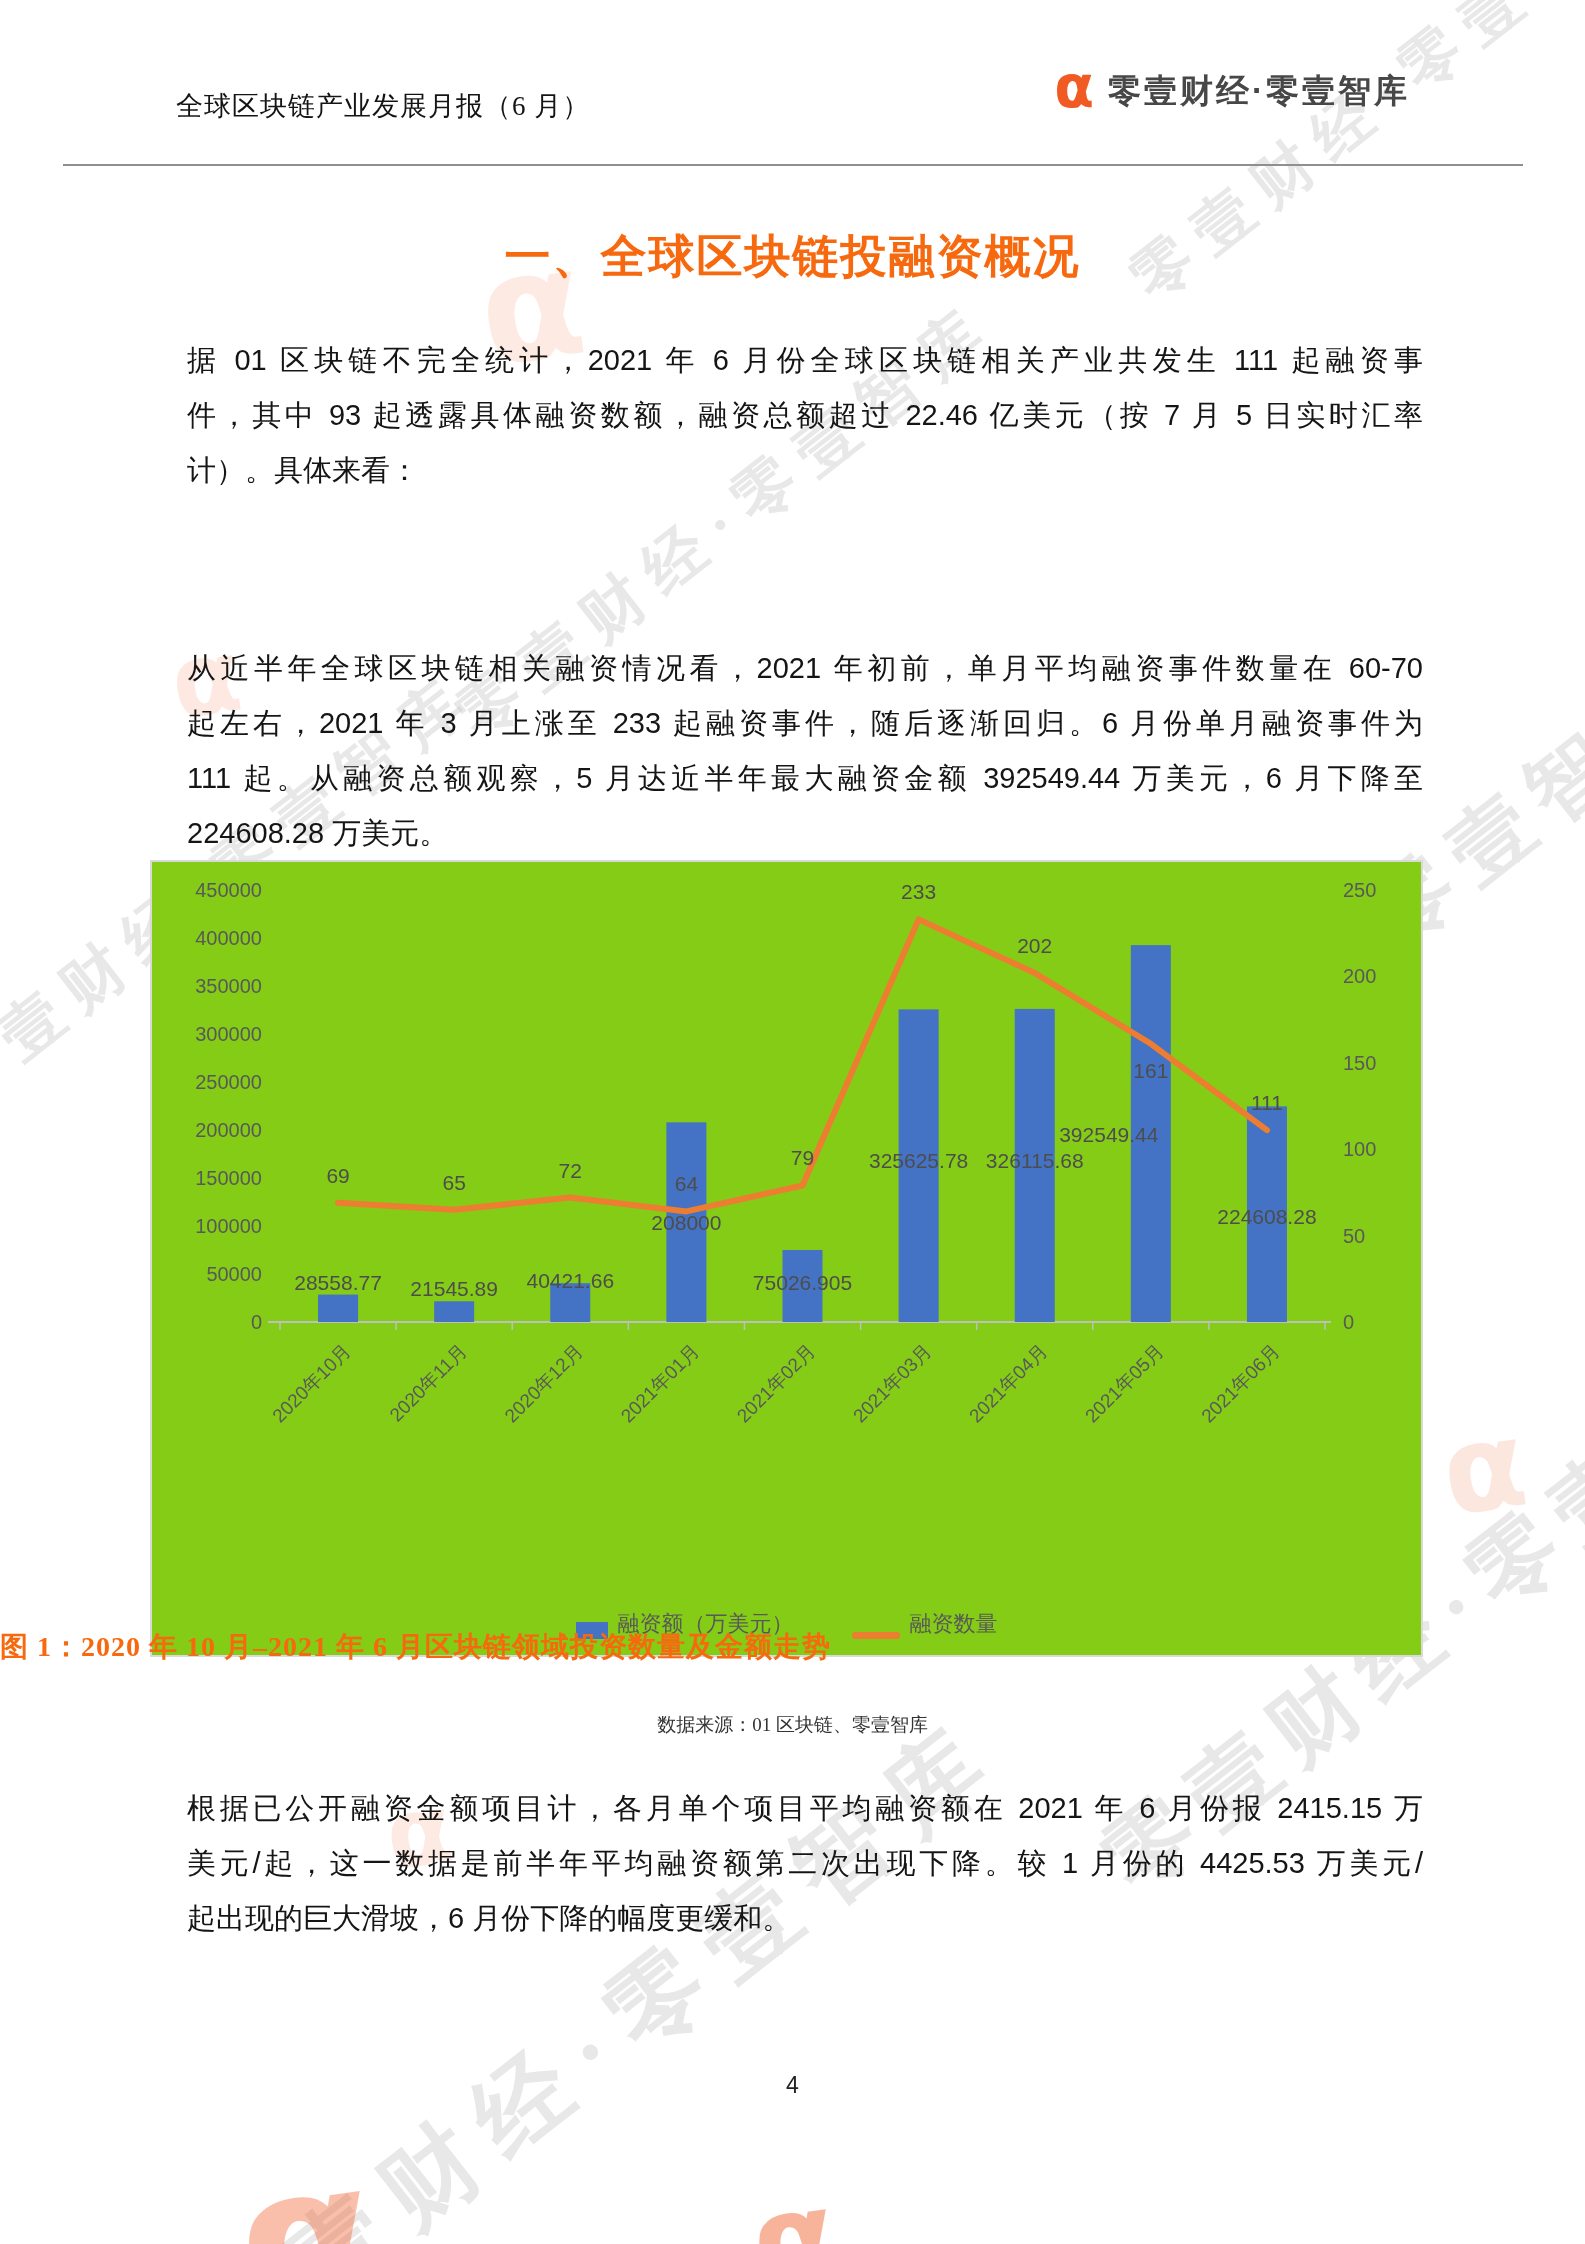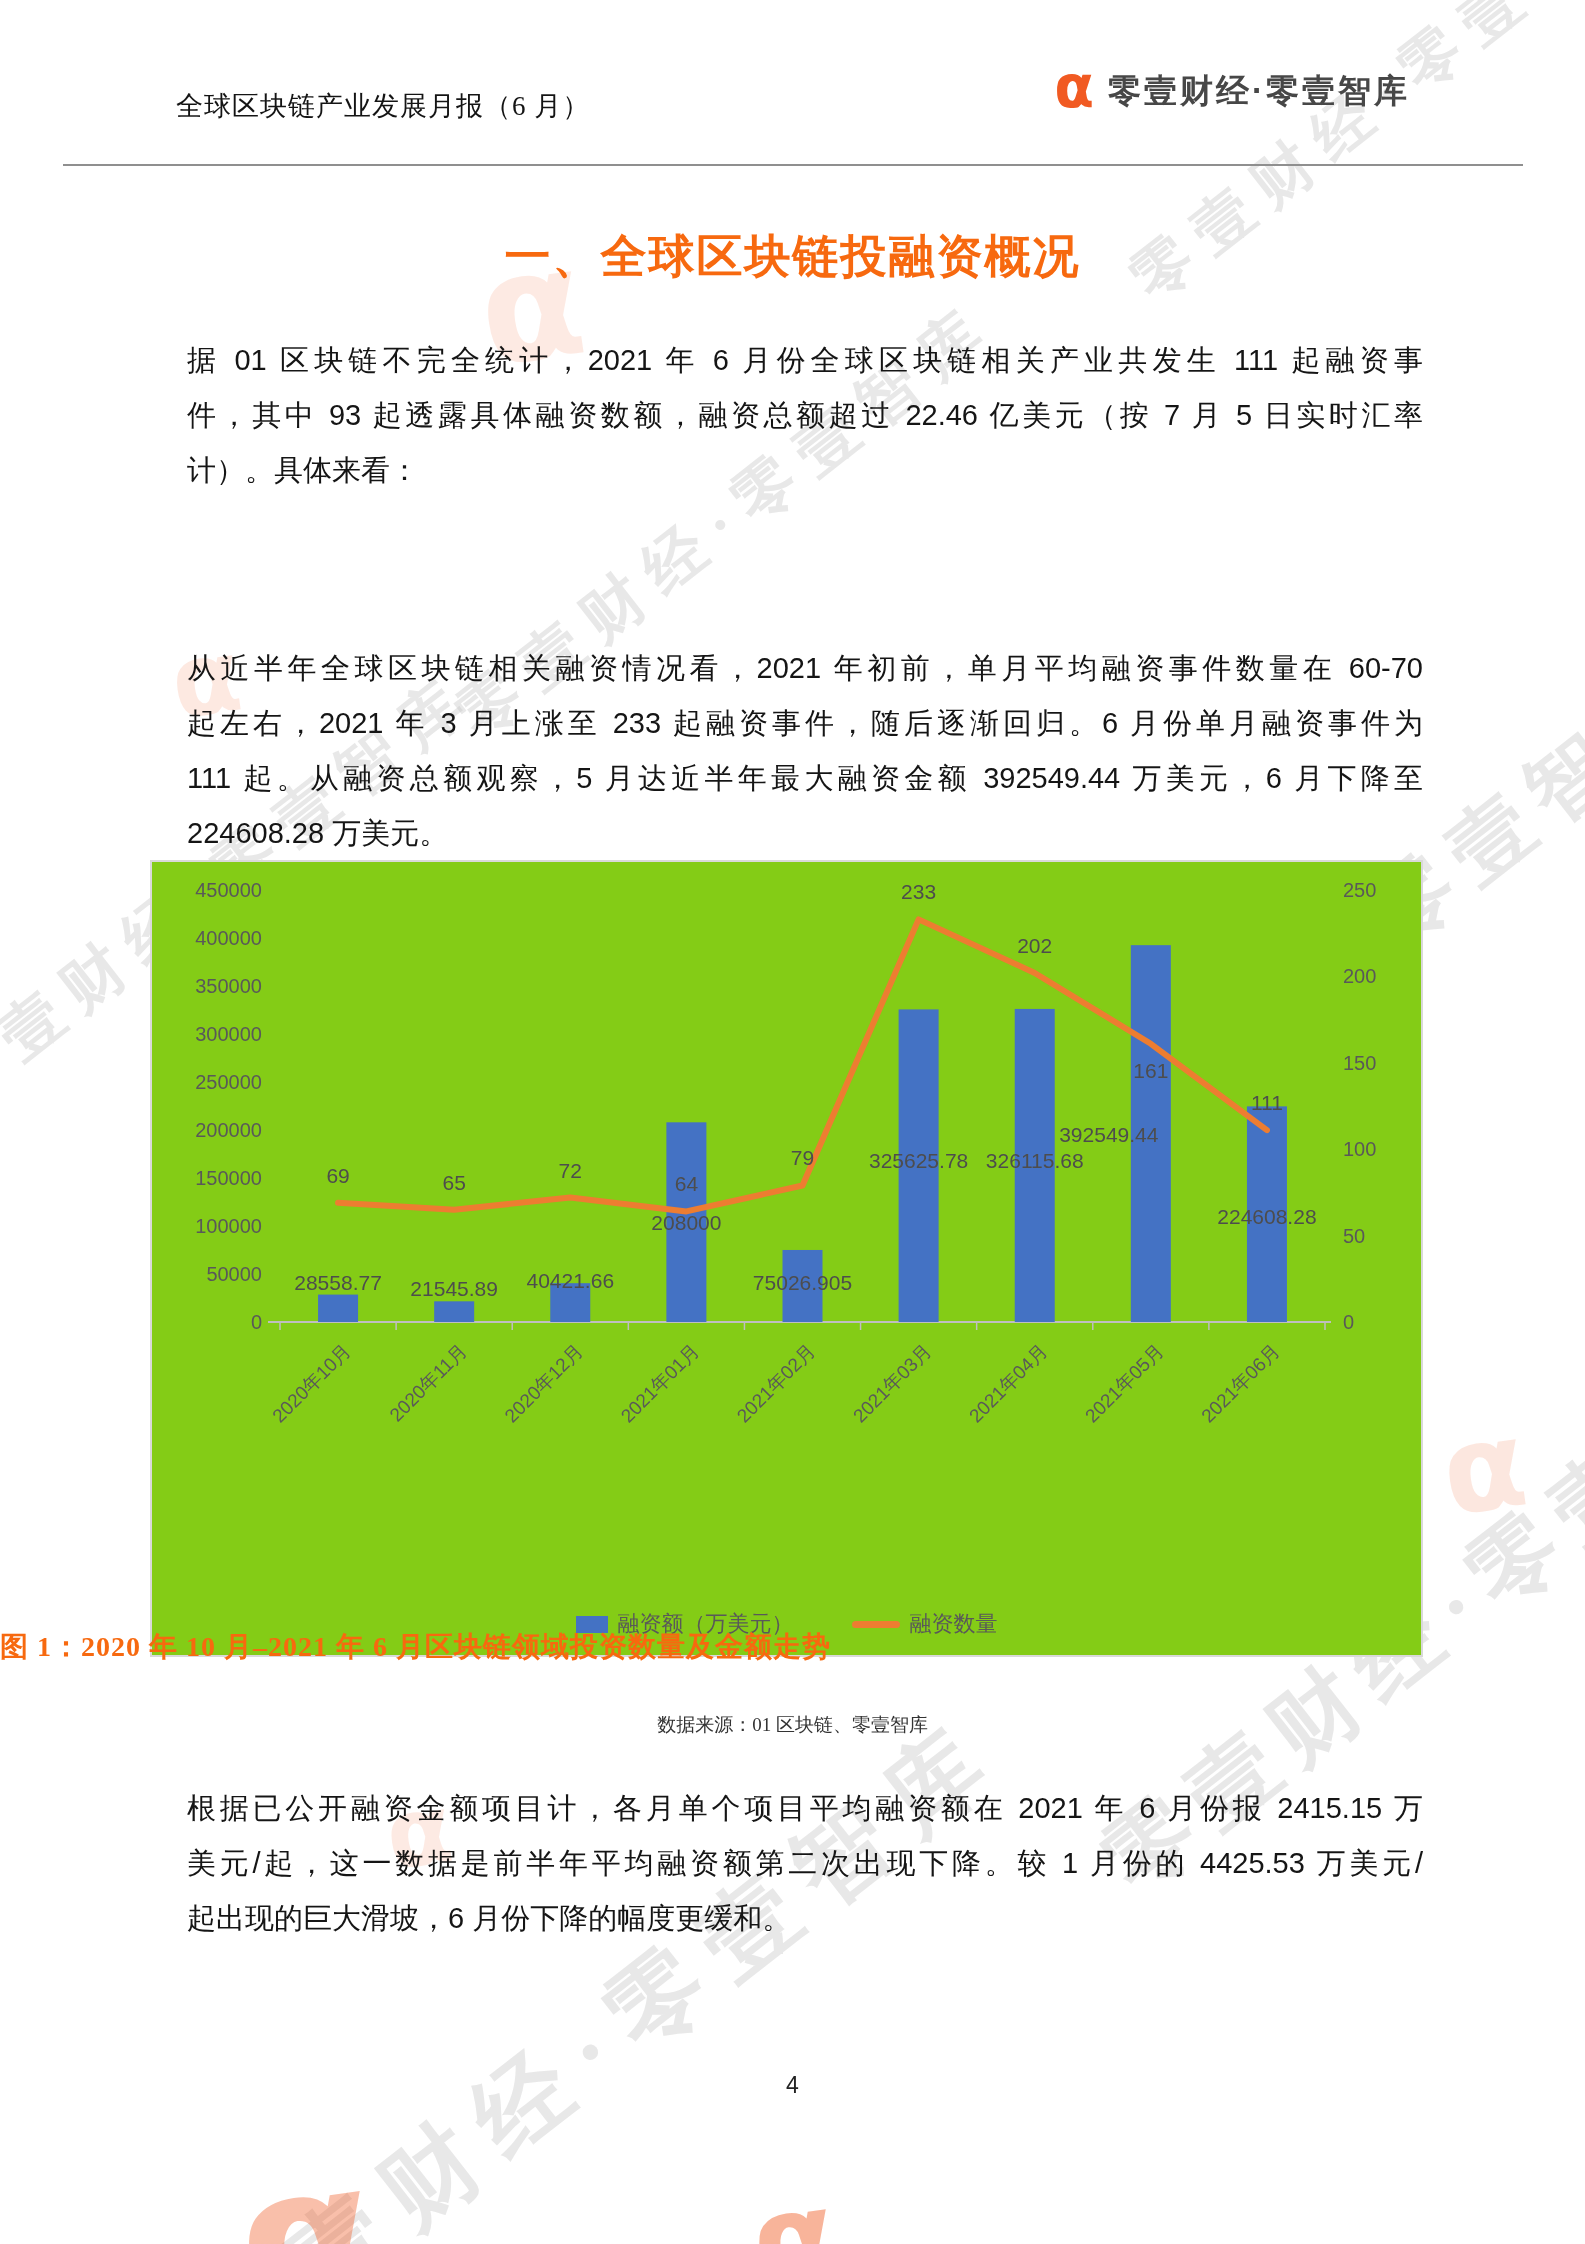--- a/index.html
+++ b/index.html
@@ -37,21 +37,21 @@
   #para3{top:1781px;}
   .subheading{position:absolute;left:176px;top:543px;font-size:30px;font-weight:700;color:#f7690f;}
 
   
   .chart-panel{position:absolute;left:150px;top:860px;width:1273px;height:797px;
                background:#84cc16;border:2px solid #d9d9d9;box-sizing:border-box;}
   .chart-panel svg{position:absolute;left:-2px;top:-2px;}
   svg text{font-family:"Liberation Sans","DejaVu Sans",sans-serif;}
   .legend{position:absolute;left:0;bottom:16px;width:100%;display:flex;
           justify-content:center;align-items:center;gap:58px;font-size:22px;color:#595959;}
-  .legend-item{display:flex;align-items:center;gap:10px;}
+  .legend-item{display:flex;align-items:flex-end;gap:10px;}
   .swatch-bar{width:32px;height:17px;background:#4472c4;display:inline-block;}
   .swatch-line{width:48px;height:7px;background:#ed7d31;border-radius:4px;display:inline-block;}
 
   
   .fig-caption{position:absolute;left:0;top:1628px;width:100%;text-align:left;
                font-size:28px;font-weight:700;color:#f7690f;
                font-family:"Liberation Serif",serif;letter-spacing:1px;}
   .fig-source{position:absolute;left:0;top:1712px;width:100%;text-align:center;
               font-size:19px;color:#333;font-family:"Liberation Serif",serif;}
   .page-num{position:absolute;left:0;top:2072px;width:100%;text-align:center;

